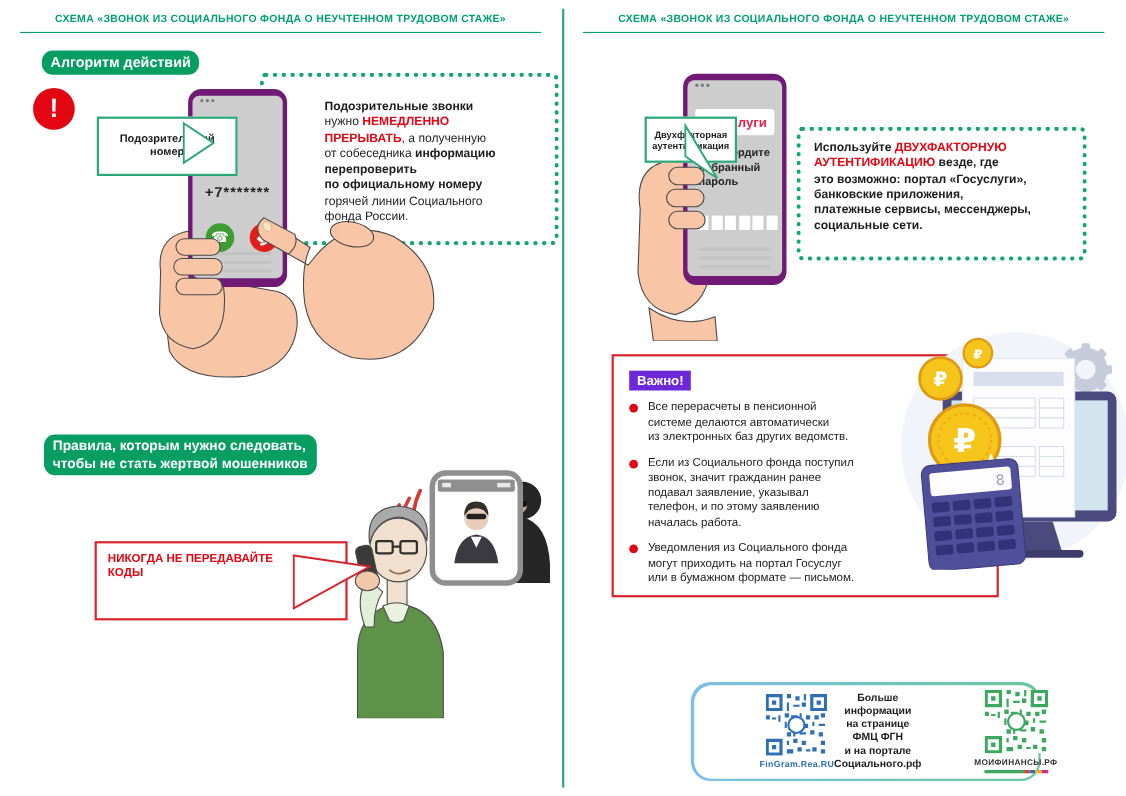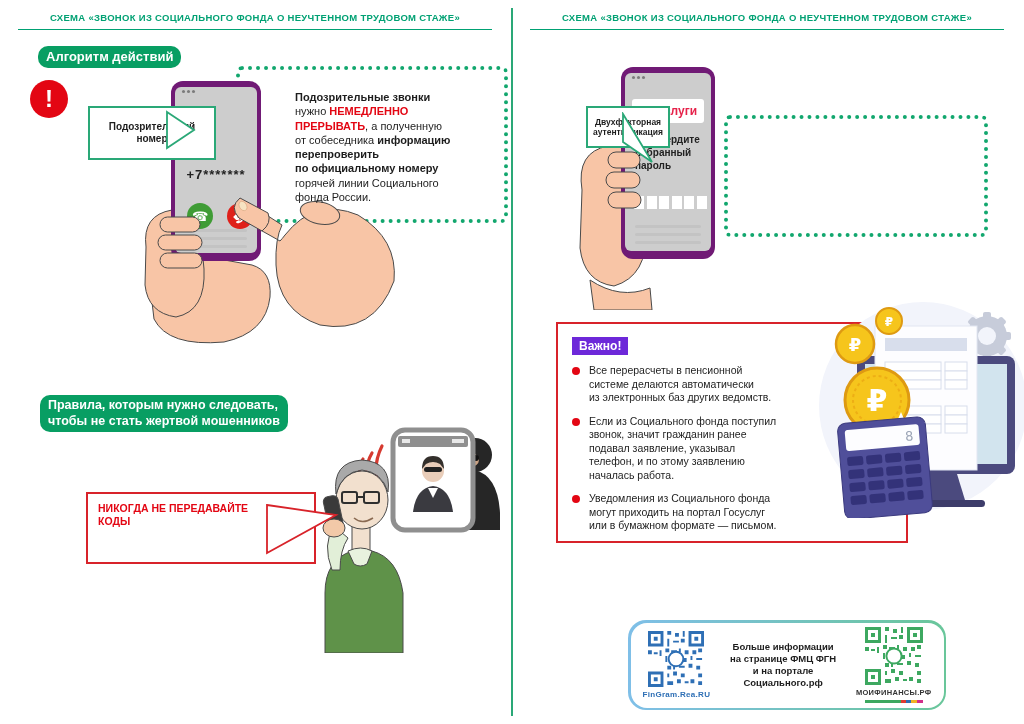--- a/index.html
+++ b/index.html
@@ -59,21 +59,21 @@
   .pw-row i{width:10px;height:13px;background:#fff;display:block;}
   
   .important-box{border:2px solid #D8232A;background:#fff;z-index:1;}
   .important-badge{position:absolute;left:14px;top:13px;background:#6d28d9;color:#fff;font-weight:bold;font-size:12px;padding:2px 7px;}
   .bullets{position:absolute;left:14px;top:40px;width:260px;list-style:none;margin:0;padding:0;}
   .bullets li{position:relative;margin-bottom:10px;padding-left:17px;font-size:10.5px;line-height:13.5px;white-space:pre-line;color:#1d1d1d;}
   .bullets li::before{content:"";position:absolute;left:0;top:3px;width:8px;height:8px;border-radius:50%;background:#E30613;}
   
   .footer-card{background:linear-gradient(90deg,#7FBFE8,#69C69A);border-radius:18px;padding:2.5px;z-index:2;}
   .footer-inner{background:#fff;border-radius:16px;width:100%;height:100%;display:flex;align-items:center;justify-content:space-between;padding:6px 12px;}
-  .qr-block{display:flex;flex-direction:column;align-items:center;gap:3px;}
+  .qr-block{display:flex;flex-direction:column;align-items:center;gap:3px;margin-left:48px;}
   .qr-label-blue{font-size:8px;font-weight:bold;color:#2E6FB5;letter-spacing:.3px;}
   .qr-label-green{font-size:7.5px;font-weight:bold;color:#333;letter-spacing:.3px;}
   .footer-text{font-size:9.5px;font-weight:bold;text-align:center;line-height:12px;white-space:pre-line;width:128px;}
   .color-bar{display:flex;height:3px;width:58px;}
   .color-bar i{display:block;height:3px;}
   svg text{font-family:"DejaVu Sans","Liberation Sans",sans-serif;}
 </style>
 </head>
 <body>
 
@@ -250,20 +250,26 @@
       <rect x="48" y="102" width="33" height="16" rx="8"></rect>
     </g>
   </svg>
 
   <div class="abs callout" style="left:538px;top:106px;width:84px;height:42px;font-size:8.5px;line-height:10.5px;z-index:5">Двухфакторная
 аутентификация</div>
   <svg class="abs" style="left:622px;top:112px;z-index:8" width="40" height="58" viewBox="0 0 40 58">
     <polygon points="1,2 30,50 1,30" fill="#fff" stroke="#2AA877" stroke-width="1.8"></polygon>
   </svg>
 
+  <div class="abs rich" style="left:740px;top:127px;width:245px;font-size:11px;line-height:14.3px;z-index:2"><span class="run-b">Используйте </span><span class="run-r">ДВУХФАКТОРНУЮ
+АУТЕНТИФИКАЦИЮ</span><span class="run-b"> везде, где
+это возможно: портал «Госуслуги»,
+банковские приложения,
+платежные сервисы, мессенджеры,
+социальные сети.</span></div>
 
   <div class="abs important-box" style="left:556px;top:322px;width:352px;height:221px">
     <div class="important-badge">Важно!</div>
     <ul class="bullets">
       <li>Все перерасчеты в пенсионной
 системе делаются автоматически
 из электронных баз других ведомств.</li>
       <li>Если из Социального фонда поступил
 звонок, значит гражданин ранее
 подавал заявление, указывал

